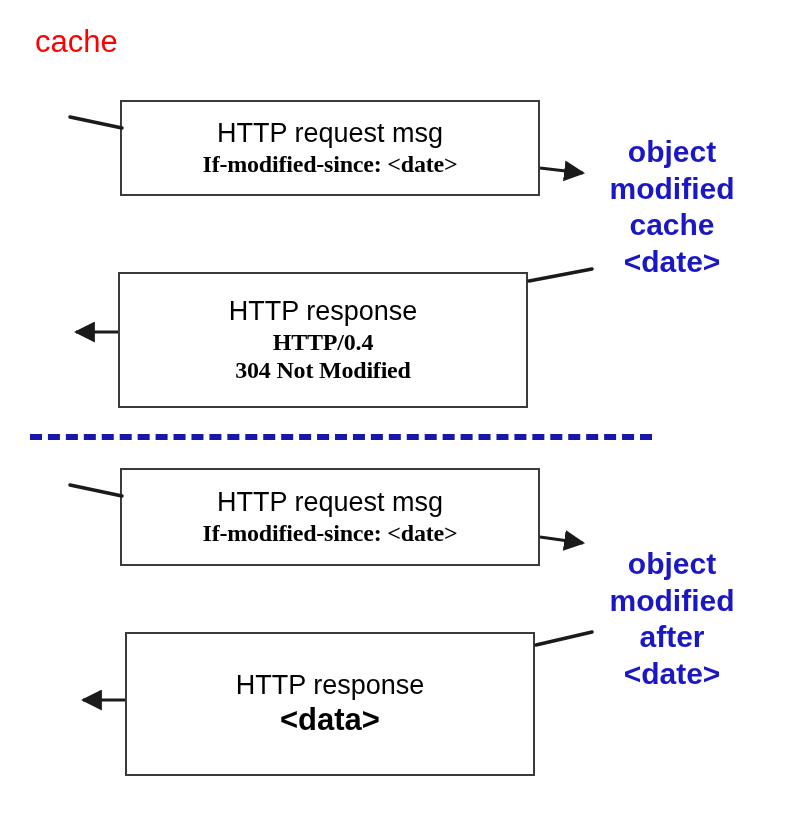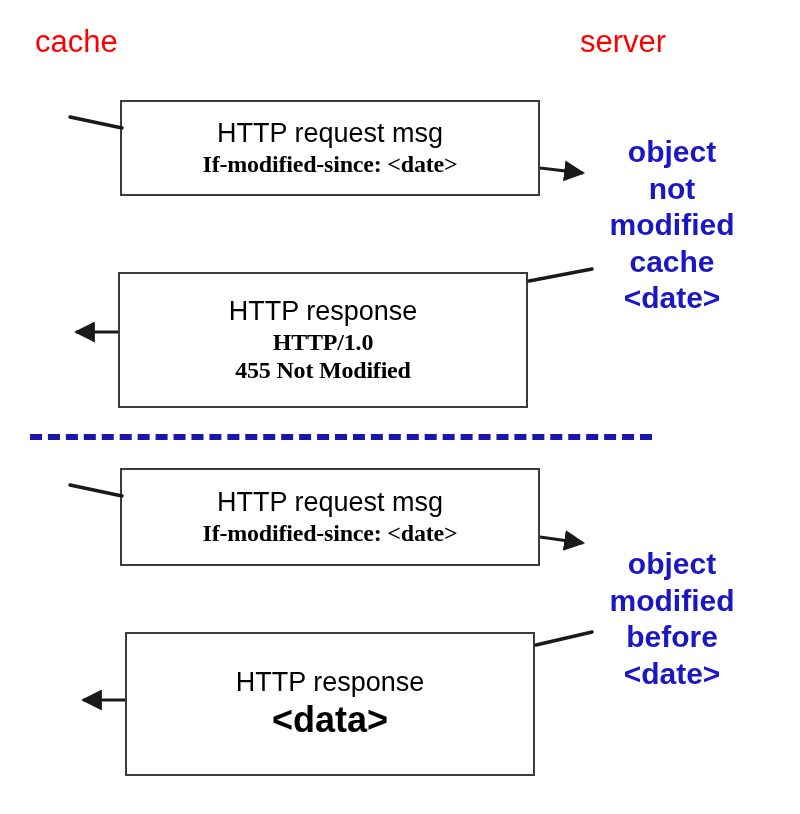--- a/index.html
+++ b/index.html
@@ -54,21 +54,21 @@
     font-size: 27px;
   }
   .msg-line.bold {
     font-weight: bold;
     font-size: 24px;
     letter-spacing: -0.2px;
     font-family: Liberation Serif, serif;
   }
   .msg-line.bold-lg {
     font-weight: bold;
-    font-size: 36px;
+    font-size: 31px;
   }
 
   #box-request-1  { left: 120px; top: 100px; width: 420px; height: 96px; }
   #box-response-1 { left: 118px; top: 272px; width: 410px; height: 136px; }
   #box-request-2  { left: 120px; top: 468px; width: 420px; height: 98px; }
   #box-response-2 { left: 125px; top: 632px; width: 410px; height: 144px; }
 
   
   #separator {
     position: absolute;
@@ -102,57 +102,55 @@
     pointer-events: none;
   }
 </style>
 </head>
 <body>
 
 <div id="diagram">
 
   <div id="label-cache" class="endpoint-label">cache</div>
 
-  <div id="label-server" class="endpoint-label">server</div>
 
   <div id="box-request-1" class="msg-box">
     <div class="msg-line regular">HTTP request msg</div>
     <div class="msg-line bold">If-modified-since: &lt;date&gt;</div>
   </div>
 
   <div id="box-response-1" class="msg-box">
     <div class="msg-line regular">HTTP response</div>
-    <div class="msg-line bold">HTTP/1.0</div>
-    <div class="msg-line bold">455 Not Modified</div>
+    <div class="msg-line bold">HTTP/0.4</div>
+    <div class="msg-line bold">304 Not Modified</div>
   </div>
 
   <div id="separator"></div>
 
   <div id="box-request-2" class="msg-box">
     <div class="msg-line regular">HTTP request msg</div>
     <div class="msg-line bold">If-modified-since: &lt;date&gt;</div>
   </div>
 
   <div id="box-response-2" class="msg-box">
     <div class="msg-line regular">HTTP response</div>
     <div class="msg-line bold-lg">&lt;data&gt;</div>
   </div>
 
   <div id="annotation-not-modified" class="annotation">
     <div>object</div>
-    <div>not</div>
     <div>modified</div>
     <div>cache</div>
     <div>&lt;date&gt;</div>
   </div>
 
   <div id="annotation-modified" class="annotation">
     <div>object</div>
     <div>modified</div>
-    <div>before</div>
+    <div>after</div>
     <div>&lt;date&gt;</div>
   </div>
 
   <svg id="connectors" viewBox="0 0 800 814">
     <defs>
       <marker id="arrow-right" viewBox="0 0 10 10" refX="9" refY="5" markerWidth="7" markerHeight="7" orient="auto-start-reverse">
         <path d="M 0 0 L 10 5 L 0 10 z" fill="#1a1a1a"></path>
       </marker>
       <marker id="arrow-left" viewBox="0 0 10 10" refX="9" refY="5" markerWidth="7" markerHeight="7" orient="auto-start-reverse">
         <path d="M 0 0 L 10 5 L 0 10 z" fill="#1a1a1a"></path>

